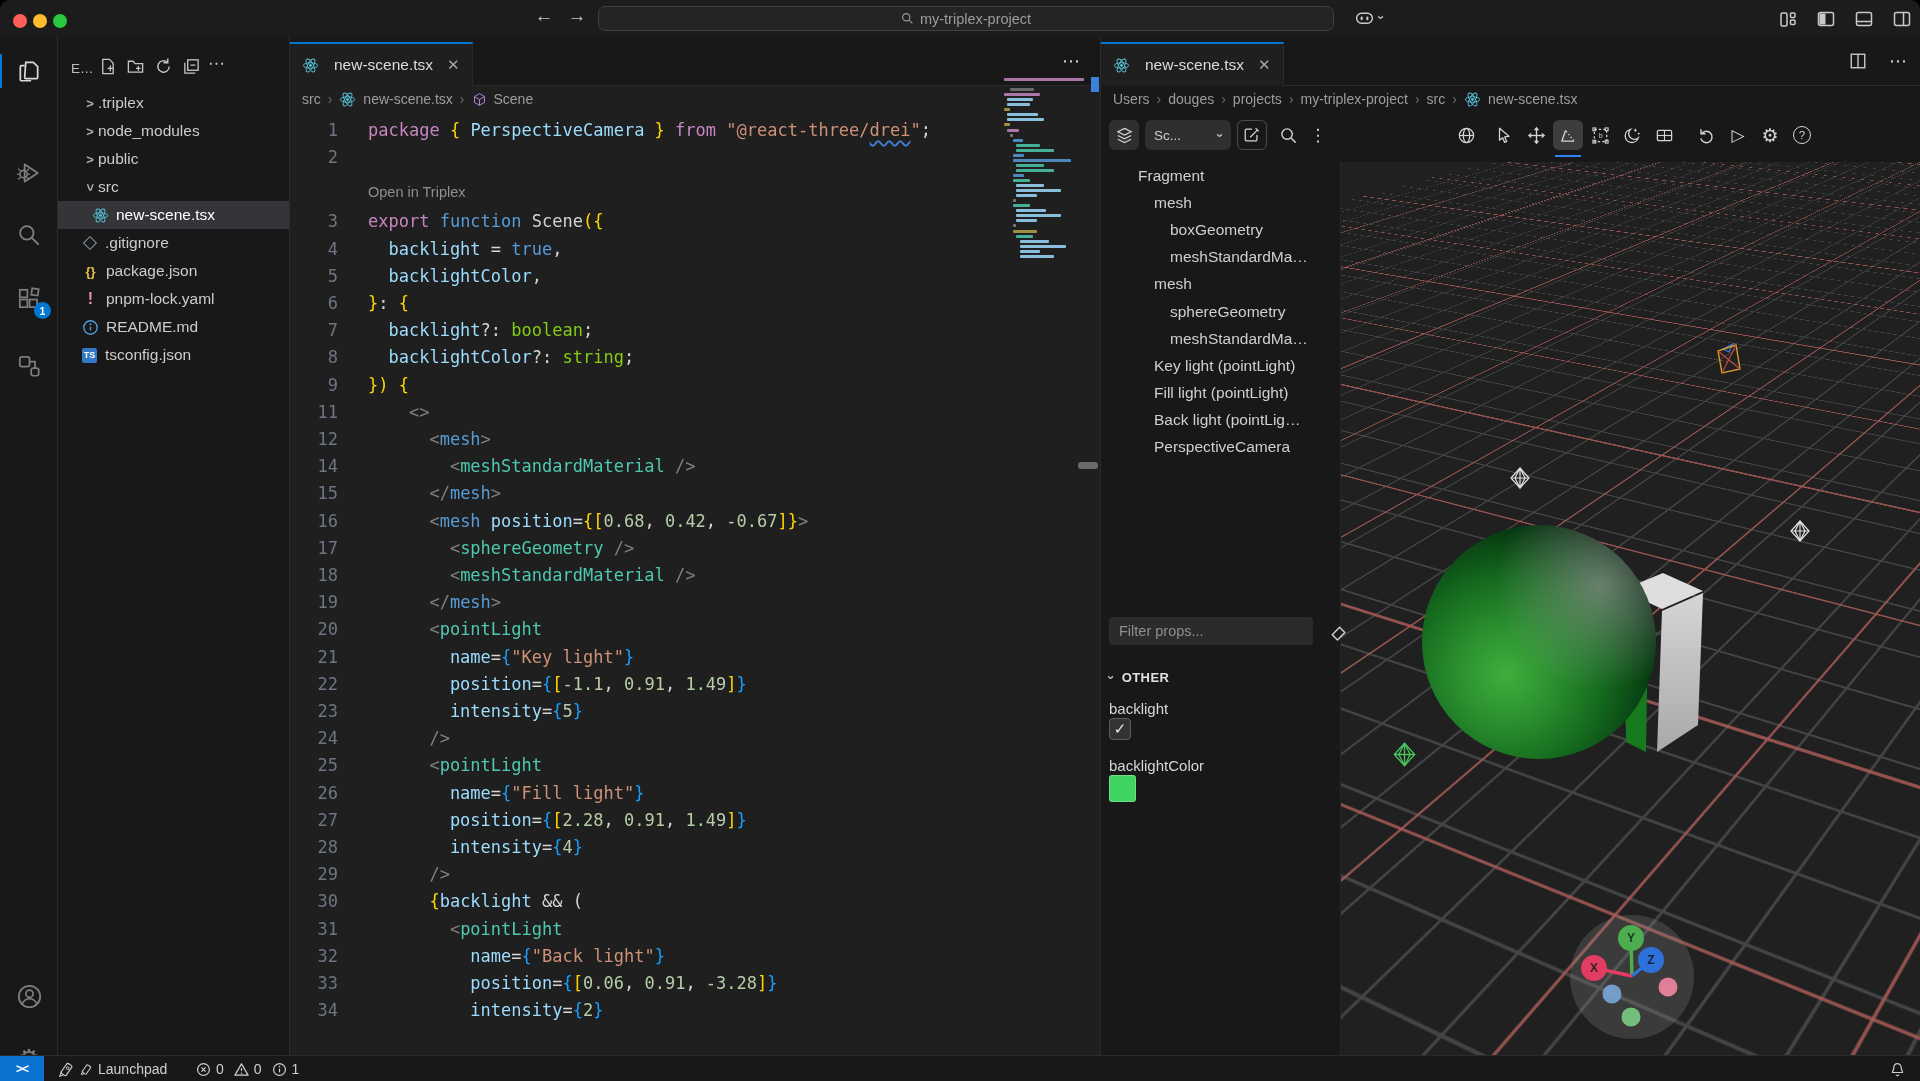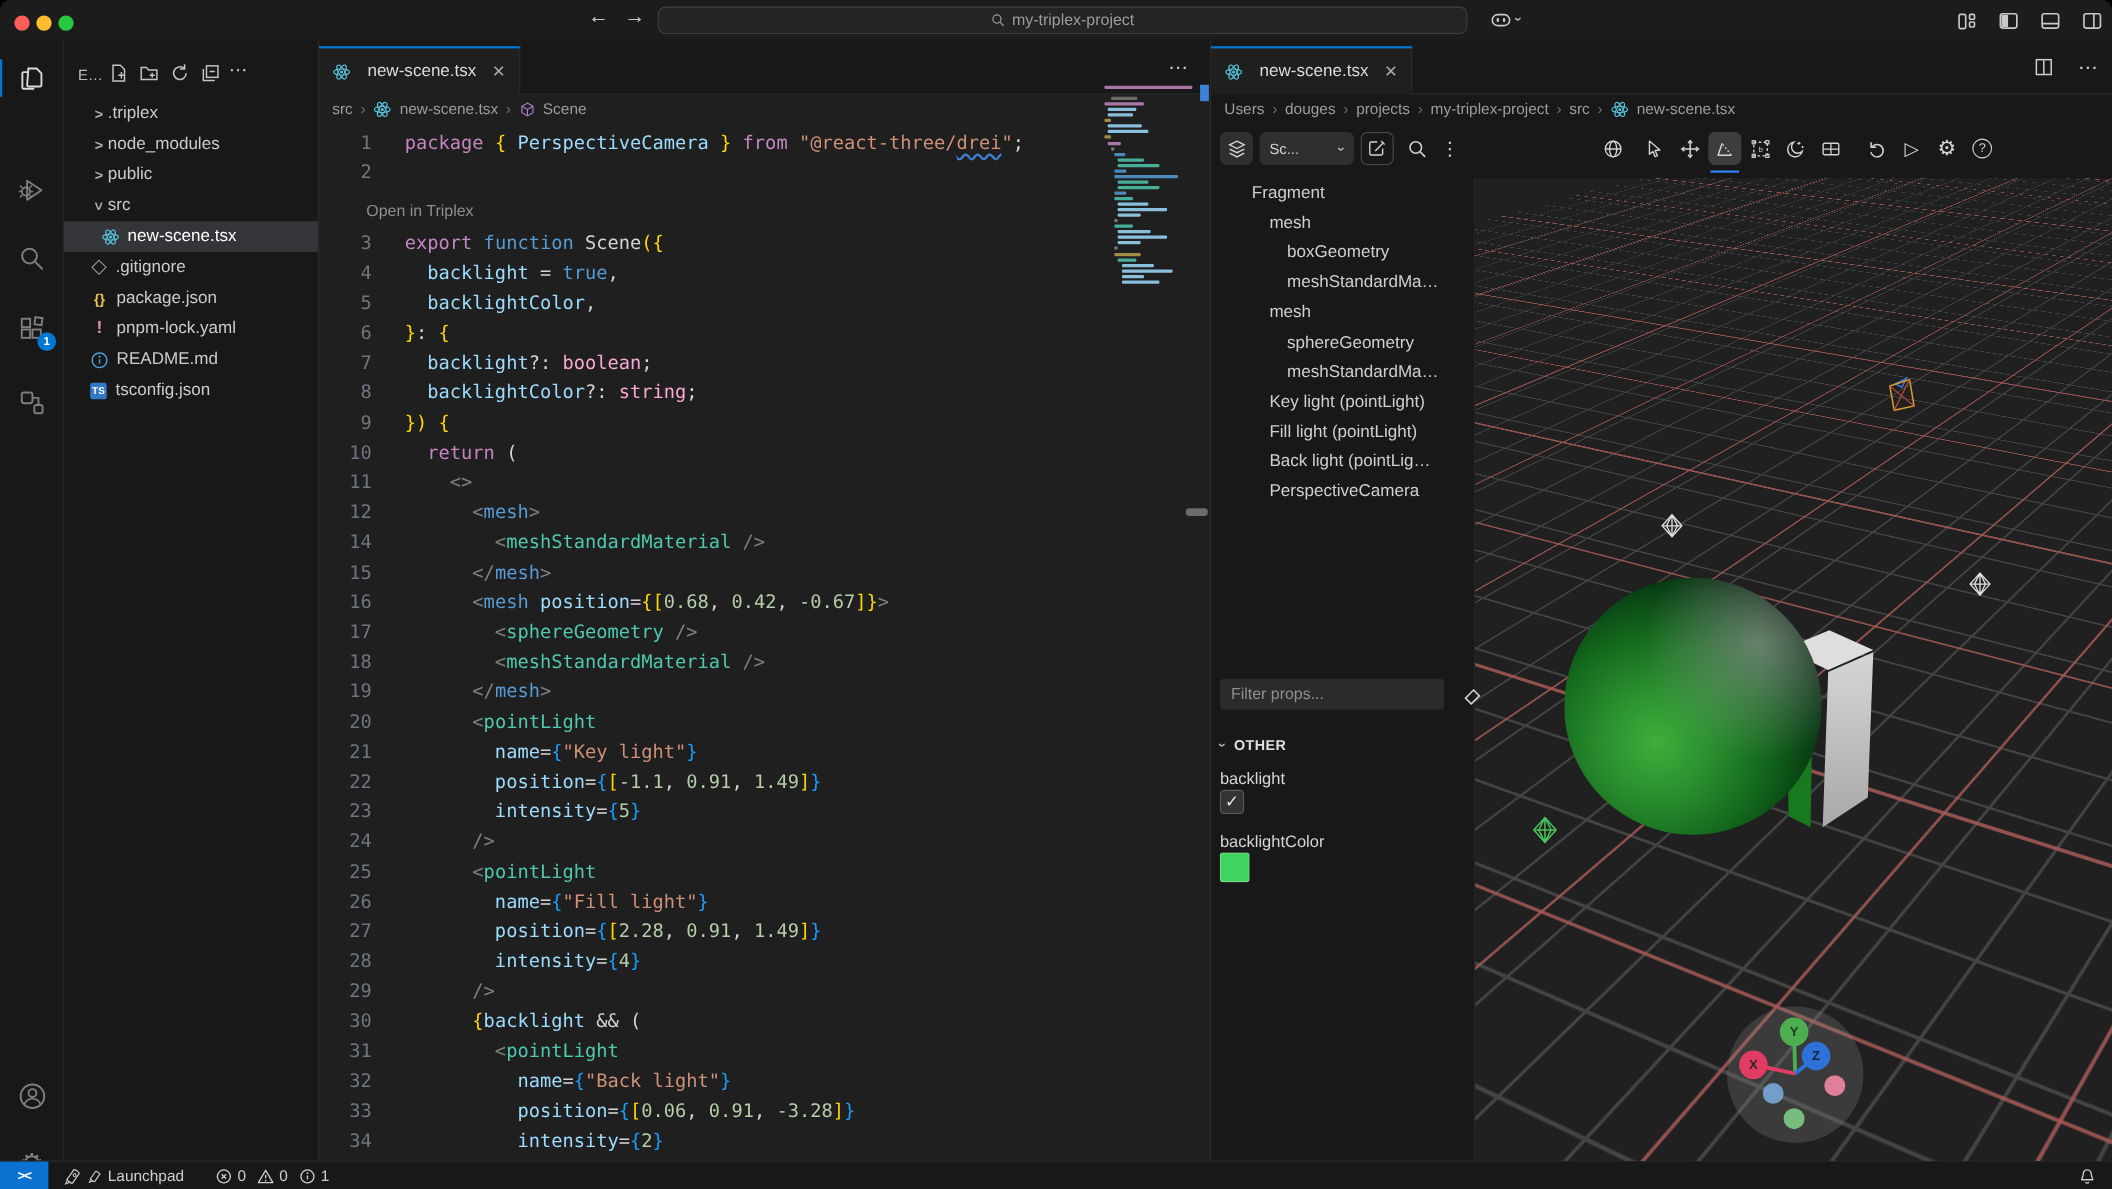--- a/index.html
+++ b/index.html
@@ -58,23 +58,23 @@
   .tabclose { color:#a8a8a8; font-size:15px; margin-left:6px; }
   .tabmore { position:absolute; top:14px; color:#cfcfcf; font-size:18px; letter-spacing:1px; }
   .breadcrumb { position:absolute; left:0; top:50px; height:26px; width:100%; display:flex; align-items:center;
     padding-left:12px; gap:7px; color:#9d9d9d; font-size:14px; }
   .bsep { color:#6d6d6d; font-size:14px; }
   .codearea { position:absolute; left:0; top:76px; right:0; bottom:0; overflow:hidden; background:#1f1f1f;
     font-family:"DejaVu Sans Mono", monospace; font-size:17px; line-height:27.2px; padding-top:5px; }
   .cl { position:relative; white-space:pre; }
   .ln { position:absolute; left:0; width:48px; text-align:right; color:#6e7681; }
   .lc { display:block; margin-left:78px; }
-  .code-lens { height:37px; margin-left:43px; color:#8f8f8f; font-size:14.5px; font-family:"Liberation Sans",sans-serif;
+  .code-lens { height:37px; margin-left:78px; color:#8f8f8f; font-size:14.5px; font-family:"Liberation Sans",sans-serif;
     display:flex; align-items:flex-end; padding-bottom:2px; cursor:pointer; }
-  .tk-kw{color:#C586C0} .tk-kb{color:#569CD6} .tk-ty{color:#f9a8d4} .tk-tagb{color:#569CD6}
+  .tk-kw{color:#C586C0} .tk-kb{color:#569CD6} .tk-ty{color:#84cc16} .tk-tagb{color:#569CD6}
   .tk-tagt{color:#4EC9B0} .tk-vr{color:#9CDCFE} .tk-str{color:#CE9178} .tk-num{color:#B5CEA8}
   .tk-pg{color:#FFD700} .tk-pb{color:#179FFF} .tk-tx{color:#d4d4d4} .tk-ang{color:#808080}
   .tk-strU{color:#CE9178; text-decoration:underline wavy #3f7fd6; text-decoration-thickness:1.5px; text-underline-offset:4px;}
   #minimap { position:absolute; left:710px; top:36px; width:90px; height:260px; }
   .mbar { position:absolute; height:3px; border-radius:1px; opacity:.85; }
   .ovblue { position:absolute; left:801px; top:41px; width:8px; height:15px; background:#3b82d8; }
   .sash { position:absolute; left:788px; top:426px; width:20px; height:7px; border-radius:3px; background:#6b6b6b; }
 
   
   .rightpanel { position:absolute; left:1100px; top:36px; right:0; bottom:26px; background:#181818; border-left:1px solid #2b2b2b; }
@@ -361,21 +361,20 @@
           <div class="cl"><span class="ln">1</span><span class="lc"><span class="tk-kw">package </span><span class="tk-pg">{ </span><span class="tk-vr">PerspectiveCamera</span><span class="tk-pg"> }</span><span class="tk-kw"> from </span><span class="tk-str">"@react-three/</span><span class="tk-strU">drei</span><span class="tk-str">"</span><span class="tk-tx">;</span></span></div>
           <div class="cl"><span class="ln">2</span><span class="lc">&nbsp;</span></div>
           <div class="code-lens">Open in Triplex</div>
           <div class="cl"><span class="ln">3</span><span class="lc"><span class="tk-kw">export </span><span class="tk-kb">function </span><span class="tk-tx">Scene</span><span class="tk-pg">({</span></span></div>
           <div class="cl"><span class="ln">4</span><span class="lc"><span class="tk-vr">  backlight</span><span class="tk-tx"> = </span><span class="tk-kb">true</span><span class="tk-tx">,</span></span></div>
           <div class="cl"><span class="ln">5</span><span class="lc"><span class="tk-vr">  backlightColor</span><span class="tk-tx">,</span></span></div>
           <div class="cl"><span class="ln">6</span><span class="lc"><span class="tk-pg">}</span><span class="tk-tx">: </span><span class="tk-pg">{</span></span></div>
           <div class="cl"><span class="ln">7</span><span class="lc"><span class="tk-vr">  backlight</span><span class="tk-tx">?: </span><span class="tk-ty">boolean</span><span class="tk-tx">;</span></span></div>
           <div class="cl"><span class="ln">8</span><span class="lc"><span class="tk-vr">  backlightColor</span><span class="tk-tx">?: </span><span class="tk-ty">string</span><span class="tk-tx">;</span></span></div>
           <div class="cl"><span class="ln">9</span><span class="lc"><span class="tk-pg">}) {</span></span></div>
-          <div class="cl"><span class="ln">10</span><span class="lc"><span class="tk-kw">  return</span><span class="tk-tx"> (</span></span></div>
           <div class="cl"><span class="ln">11</span><span class="lc"><span class="tk-ang">    &lt;&gt;</span></span></div>
           <div class="cl"><span class="ln">12</span><span class="lc"><span class="tk-ang">      &lt;</span><span class="tk-tagb">mesh</span><span class="tk-ang">&gt;</span></span></div>
           <div class="cl"><span class="ln">14</span><span class="lc"><span class="tk-ang">        &lt;</span><span class="tk-tagt">meshStandardMaterial</span><span class="tk-ang"> /&gt;</span></span></div>
           <div class="cl"><span class="ln">15</span><span class="lc"><span class="tk-ang">      &lt;/</span><span class="tk-tagb">mesh</span><span class="tk-ang">&gt;</span></span></div>
           <div class="cl"><span class="ln">16</span><span class="lc"><span class="tk-ang">      &lt;</span><span class="tk-tagb">mesh</span><span class="tk-vr"> position</span><span class="tk-tx">=</span><span class="tk-pg">{[</span><span class="tk-num">0.68</span><span class="tk-tx">, </span><span class="tk-num">0.42</span><span class="tk-tx">, </span><span class="tk-num">-0.67</span><span class="tk-pg">]}</span><span class="tk-ang">&gt;</span></span></div>
           <div class="cl"><span class="ln">17</span><span class="lc"><span class="tk-ang">        &lt;</span><span class="tk-tagt">sphereGeometry</span><span class="tk-ang"> /&gt;</span></span></div>
           <div class="cl"><span class="ln">18</span><span class="lc"><span class="tk-ang">        &lt;</span><span class="tk-tagt">meshStandardMaterial</span><span class="tk-ang"> /&gt;</span></span></div>
           <div class="cl"><span class="ln">19</span><span class="lc"><span class="tk-ang">      &lt;/</span><span class="tk-tagb">mesh</span><span class="tk-ang">&gt;</span></span></div>
           <div class="cl"><span class="ln">20</span><span class="lc"><span class="tk-ang">      &lt;</span><span class="tk-tagt">pointLight</span></span></div>
           <div class="cl"><span class="ln">21</span><span class="lc"><span class="tk-vr">        name</span><span class="tk-tx">=</span><span class="tk-pb">{</span><span class="tk-str">"Key light"</span><span class="tk-pb">}</span></span></div>

